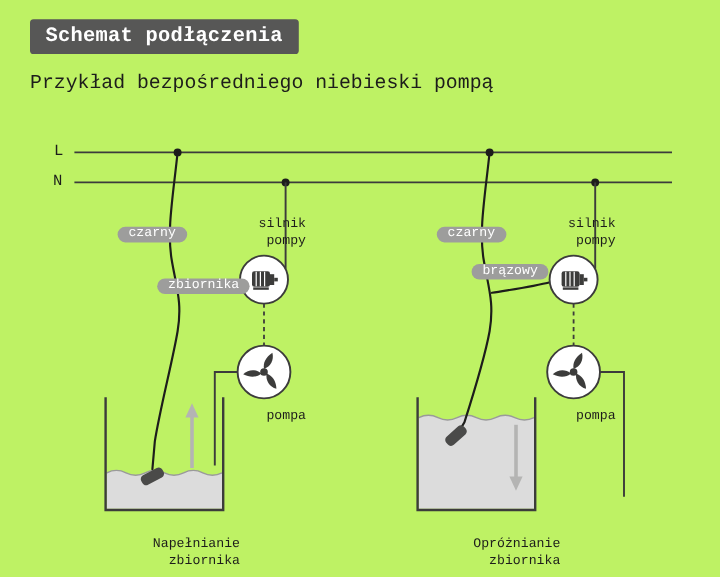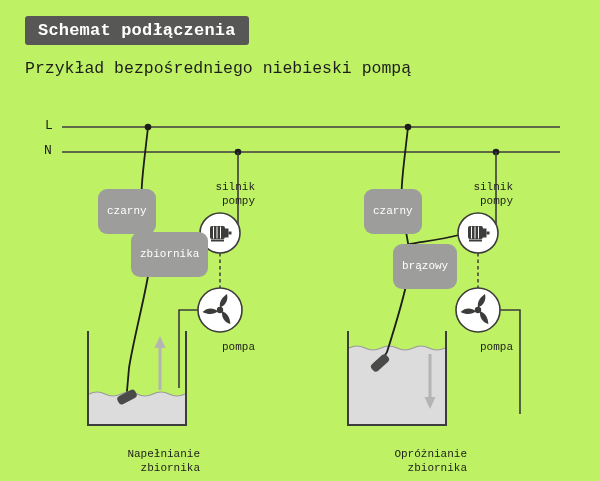--- a/index.html
+++ b/index.html
@@ -14,21 +14,21 @@
     letter-spacing:.2px;
   }
   .subtitle{position:absolute;left:25px;top:59px;font-size:16.5px;color:#1d1d1b;}
   .linelbl{position:absolute;font-size:13px;width:14px;text-align:center;}
   .lbl{
     position:absolute;font-size:11px;text-align:right;
     white-space:pre-line;line-height:1.3;color:#1d1d1b;
   }
   .badge{
     position:absolute;background:var(--badge_bg,#9d9d9c);color:#fff;
-    font-size:11px;line-height:1.2;padding:16px 9px;border-radius:9px;
+    font-size:11px;line-height:1.2;padding:0 9px;border-radius:9px;
     white-space:nowrap;
   }
   svg{position:absolute;left:0;top:0;}
   .w16{stroke:var(--line,#3c3c3b);stroke-width:1.6;fill:none;}
   .w2{stroke:var(--line,#3c3c3b);stroke-width:2;fill:none;}
   .cable{stroke:var(--cable,#1d1d1b);stroke-width:1.8;fill:none;stroke-linecap:round;}
   .dash{stroke:var(--line,#3c3c3b);stroke-width:1.5;fill:none;stroke-dasharray:3.5 3;}
   .dot{fill:var(--cable,#1d1d1b);}
   .icon{fill:var(--line,#3c3c3b);stroke:none;}
   .fin{stroke:#ffffff;stroke-width:1;}
@@ -150,20 +150,20 @@
 
   <div class="badge" style="left:98px;top:189px">czarny</div>
   <div class="badge" style="left:131px;top:232px">zbiornika</div>
   <div class="lbl" style="left:185px;top:180px;width:70px">silnik
 pompy</div>
   <div class="lbl" style="left:185px;top:340px;width:70px">pompa</div>
   <div class="lbl" style="left:100px;top:447px;width:100px">Napełnianie
 zbiornika</div>
 
   <div class="badge" style="left:364px;top:189px">czarny</div>
-  <div class="badge" style="left:393px;top:244px">brązowy</div>
+  <div class="badge" style="left:393px;top:220px">brązowy</div>
   <div class="lbl" style="left:443px;top:180px;width:70px">silnik
 pompy</div>
   <div class="lbl" style="left:443px;top:340px;width:70px">pompa</div>
   <div class="lbl" style="left:367px;top:447px;width:100px">Opróżnianie
 zbiornika</div>
 
 </div>
 
 </body></html>

